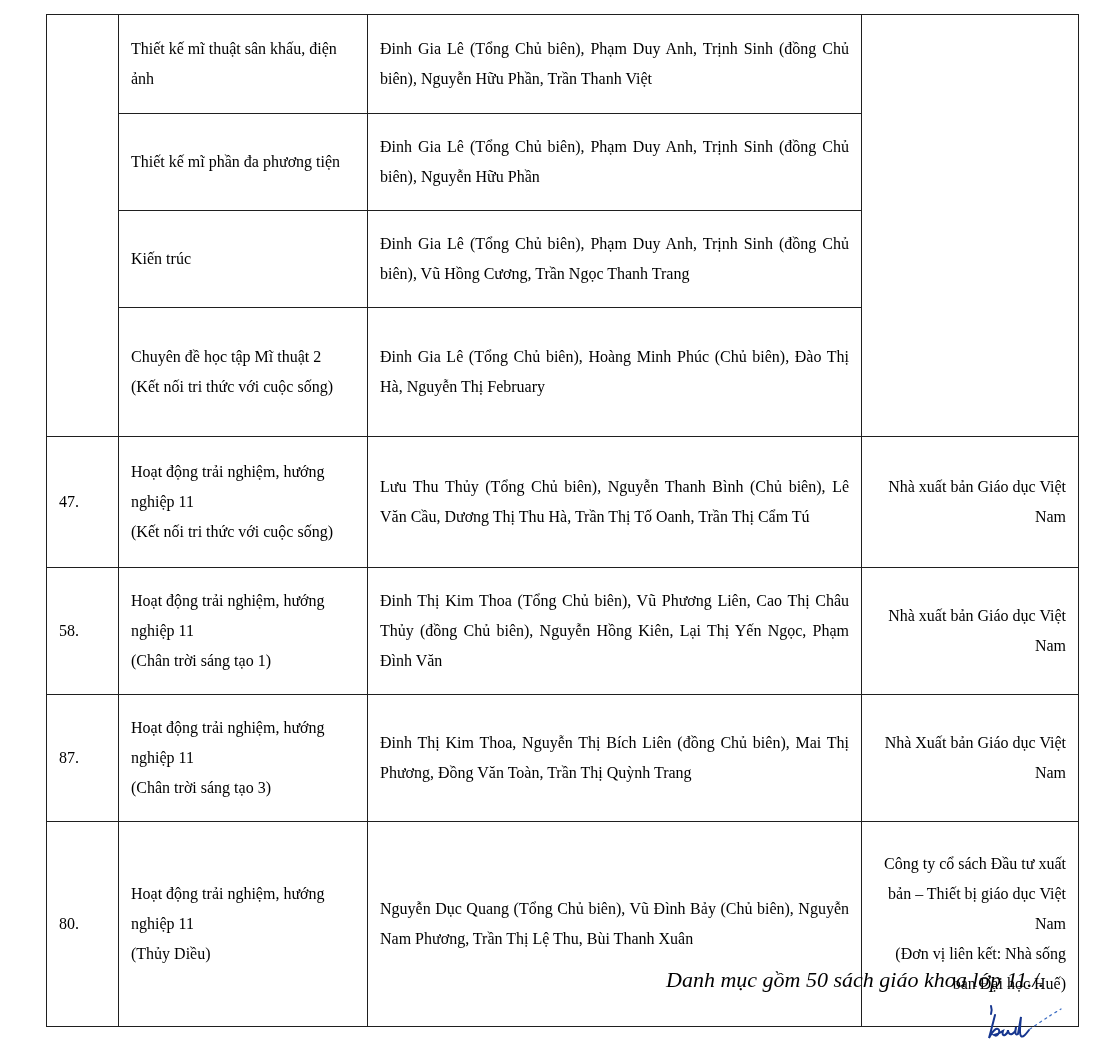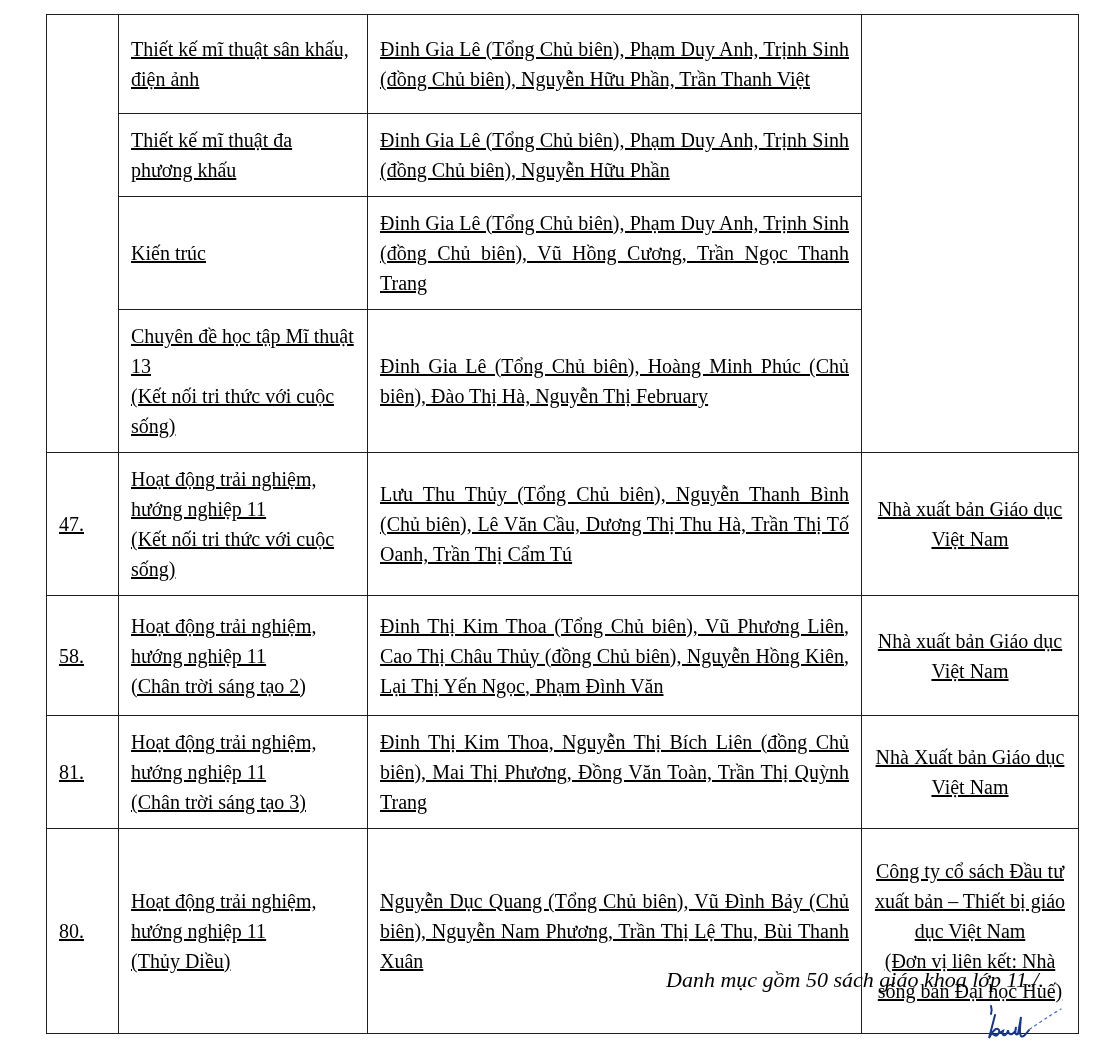--- a/index.html
+++ b/index.html
@@ -20,41 +20,40 @@
     position: absolute;
     left: 46px;
     top: 14px;
     width: 1032px;
     border-collapse: collapse;
     table-layout: fixed;
   }
   table.booklist td {
     border: 1.5px solid #1f1f1f;
     vertical-align: middle;
-    font-size: 20px;
+    font-size: 16px;
     line-height: 30px;
-    padding: 11px 12px;
+    padding: 18px 12px;
     overflow: hidden;
-    text-decoration: underline;
   }
   td.cell-number {
     padding: 3px 4px;
   }
   td.cell-title {
     text-align: left;
     padding-left: 12px;
     padding-right: 10px;
   }
   td.cell-authors {
     text-align: justify;
     padding-left: 13px;
     padding-right: 13px;
   }
   td.cell-publisher {
-    text-align: center;
+    text-align: right;
     line-height: 29px;
     padding-left: 11px;
     padding-right: 8px;
   }
   .block { display: block; }
   .footer-note {
     position: absolute;
     left: 46px;
     top: 966px;
     width: 998px;
@@ -91,63 +90,63 @@
           <span class="block">Thiết kế mĩ thuật sân khấu, điện ảnh</span>
           <span class="block"></span>
         </td>
         <td class="cell-authors"><span>Đinh Gia Lê (Tổng Chủ biên), Phạm Duy Anh, Trịnh Sinh (đồng Chủ biên), Nguyễn Hữu Phần, Trần Thanh Việt</span></td>
         <td class="cell-publisher" rowspan="4">
             <span class="block"></span>
           </td>
       </tr>
       <tr style="height:64px">
         <td class="cell-title">
-          <span class="block">Thiết kế mĩ thuật đa phương khấu</span>
+          <span class="block">Thiết kế mĩ phần đa phương tiện</span>
           <span class="block"></span>
         </td>
         <td class="cell-authors"><span>Đinh Gia Lê (Tổng Chủ biên), Phạm Duy Anh, Trịnh Sinh (đồng Chủ biên), Nguyễn Hữu Phần</span></td>
       </tr>
       <tr style="height:91px">
         <td class="cell-title">
           <span class="block">Kiến trúc</span>
           <span class="block"></span>
         </td>
         <td class="cell-authors"><span>Đinh Gia Lê (Tổng Chủ biên), Phạm Duy Anh, Trịnh Sinh (đồng Chủ biên), Vũ Hồng Cương, Trần Ngọc Thanh Trang</span></td>
       </tr>
       <tr style="height:129px">
         <td class="cell-title">
-          <span class="block">Chuyên đề học tập Mĩ thuật 13</span>
+          <span class="block">Chuyên đề học tập Mĩ thuật 2</span>
           <span class="block">(Kết nối tri thức với cuộc sống)</span>
         </td>
         <td class="cell-authors"><span>Đinh Gia Lê (Tổng Chủ biên), Hoàng Minh Phúc (Chủ biên), Đào Thị Hà, Nguyễn Thị February</span></td>
       </tr>
       <tr style="height:131px">
         <td class="cell-number"><span>47.</span></td>
         <td class="cell-title">
           <span class="block">Hoạt động trải nghiệm, hướng nghiệp 11</span>
           <span class="block">(Kết nối tri thức với cuộc sống)</span>
         </td>
         <td class="cell-authors"><span>Lưu Thu Thủy (Tổng Chủ biên), Nguyễn Thanh Bình (Chủ biên), Lê Văn Cầu, Dương Thị Thu Hà, Trần Thị Tố Oanh, Trần Thị Cẩm Tú</span></td>
         <td class="cell-publisher">
             <span class="block">Nhà xuất bản Giáo dục Việt Nam</span>
           </td>
       </tr>
       <tr style="height:120px">
         <td class="cell-number"><span>58.</span></td>
         <td class="cell-title">
           <span class="block">Hoạt động trải nghiệm, hướng nghiệp 11</span>
-          <span class="block">(Chân trời sáng tạo 2)</span>
+          <span class="block">(Chân trời sáng tạo 1)</span>
         </td>
         <td class="cell-authors"><span>Đinh Thị Kim Thoa (Tổng Chủ biên), Vũ Phương Liên, Cao Thị Châu Thủy (đồng Chủ biên), Nguyễn Hồng Kiên, Lại Thị Yến Ngọc, Phạm Đình Văn</span></td>
         <td class="cell-publisher">
             <span class="block">Nhà xuất bản Giáo dục Việt Nam</span>
           </td>
       </tr>
       <tr style="height:104px">
-        <td class="cell-number"><span>81.</span></td>
+        <td class="cell-number"><span>87.</span></td>
         <td class="cell-title">
           <span class="block">Hoạt động trải nghiệm, hướng nghiệp 11</span>
           <span class="block">(Chân trời sáng tạo 3)</span>
         </td>
         <td class="cell-authors"><span>Đinh Thị Kim Thoa, Nguyễn Thị Bích Liên (đồng Chủ biên), Mai Thị Phương, Đồng Văn Toàn, Trần Thị Quỳnh Trang</span></td>
         <td class="cell-publisher">
             <span class="block">Nhà Xuất bản Giáo dục Việt Nam</span>
           </td>
       </tr>
       <tr style="height:205px">

